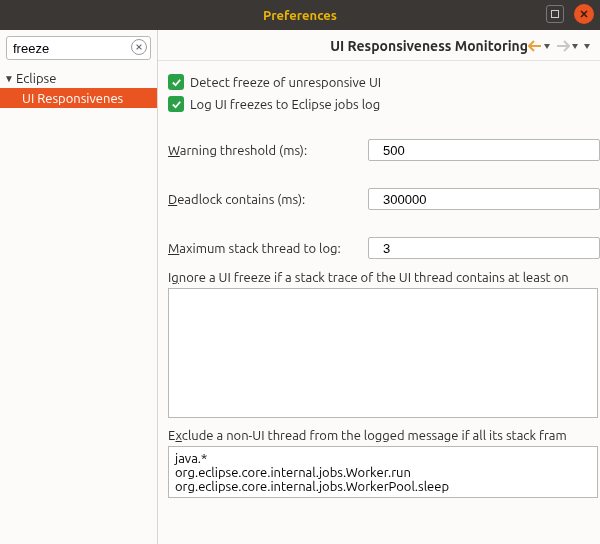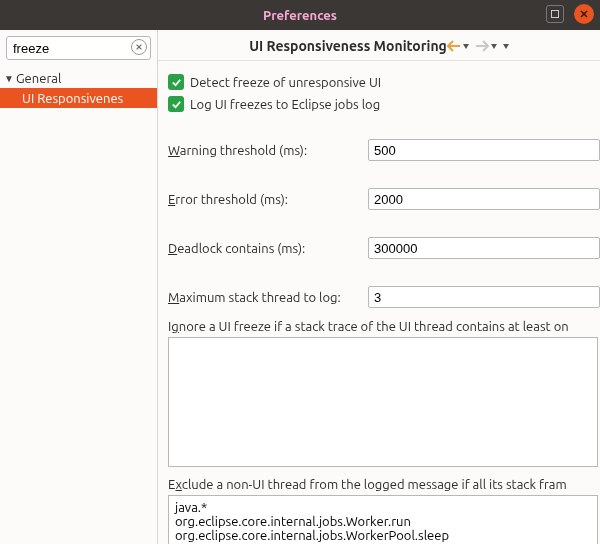--- a/index.html
+++ b/index.html
@@ -13,21 +13,21 @@
     height: 544px;
     overflow: hidden;
   }
   .titlebar {
     height: 30px;
     background: #3a3734;
     display: flex;
     align-items: center;
     justify-content: center;
     position: relative;
-    color: #f9a8d4;
+    color: #eab308;
     font-weight: bold;
     font-size: 13px;
   }
   .titlebar .right-controls {
     position: absolute;
     right: 6px;
     top: 4px;
     display: flex;
     gap: 10px;
     align-items: center;
@@ -115,21 +115,21 @@
 
   .main {
     flex:1;
     display:flex;
     flex-direction:column;
     overflow:hidden;
   }
   .header-row {
     display:flex;
     align-items:center;
-    justify-content:center;
+    justify-content:flex-end;
     padding: 8px 10px 6px 10px;
     border-bottom: 1px solid #e3e3e2;
   }
   .page-title {
     font-weight:bold;
     font-size:14px;
   }
   .nav-arrows {
     display:flex;
     gap:6px;
@@ -174,21 +174,21 @@
     margin-top:21px;
   }
   .field-label {
     width: 200px;
   }
   .field-input {
     flex:1;
     height:22px;
     border:1px solid #b8b8b7;
     border-radius:2px;
-    padding:1px 5px;
+    padding:1px 14px;
     font-size:13px;
     background:#fff;
     outline:none;
   }
   .under { text-decoration: underline; text-decoration-color: inherit; }
   .section-label {
     margin-top:8px;
     margin-bottom:4px;
   }
   .big-textarea {
@@ -229,21 +229,21 @@
       <div class="search-clear">
         <svg viewBox="0 0 10 10" width="8" height="8">
           <line x1="2" y1="2" x2="8" y2="8" stroke="#666" stroke-width="1.4"></line>
           <line x1="8" y1="2" x2="2" y2="8" stroke="#666" stroke-width="1.4"></line>
         </svg>
       </div>
     </div>
     <div class="tree">
       <div class="tree-item">
         <span class="expander">▼</span>
-        <span>General</span>
+        <span>Eclipse</span>
       </div>
       <div class="tree-item child selected">
         <span>UI Responsivenes</span>
       </div>
     </div>
   </div>
 
   <div class="main">
     <div class="header-row">
       <div class="page-title">UI Responsiveness Monitoring</div>
@@ -282,24 +282,20 @@
             </svg>
         </div>
         <span>Log UI freezes to Eclipse jobs log</span>
       </div>
 
       <div class="field-row">
         <div class="field-label"><span class="under">W</span><span>arning threshold (ms):</span></div>
         <input class="field-input" value="500" style="">
       </div>
       <div class="field-row">
-        <div class="field-label"><span class="under">E</span><span>rror threshold (ms):</span></div>
-        <input class="field-input" value="2000" style="">
-      </div>
-      <div class="field-row">
         <div class="field-label"><span class="under">D</span><span>eadlock contains (ms):</span></div>
         <input class="field-input" value="300000" style="">
       </div>
       <div class="field-row">
         <div class="field-label"><span class="under">M</span><span>aximum stack thread to log:</span></div>
         <input class="field-input" value="3" style="">
       </div>
 
       <div class="section-label"><span>I</span><span class="under">g</span><span>nore a UI freeze if a stack trace of the UI thread contains at least on</span></div>
       <textarea class="big-textarea" style=""></textarea>

